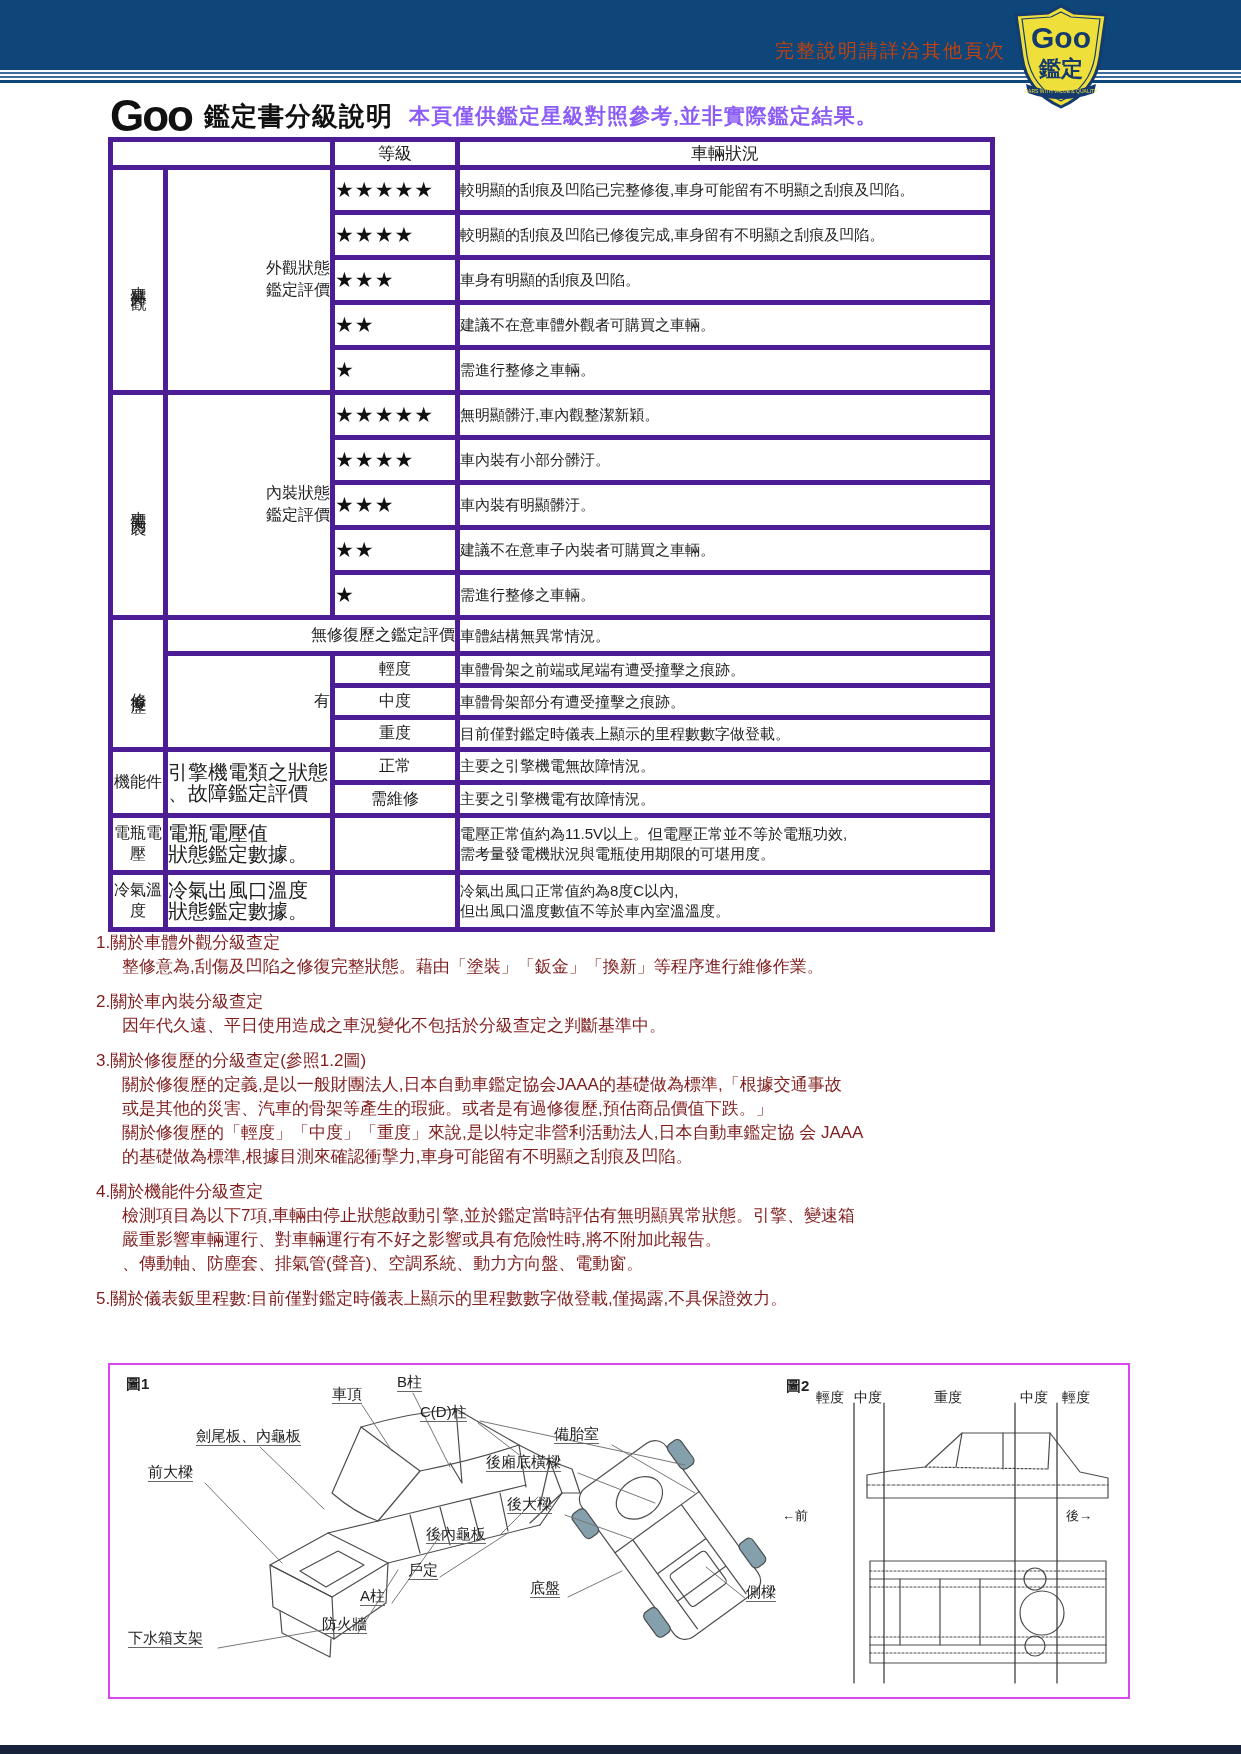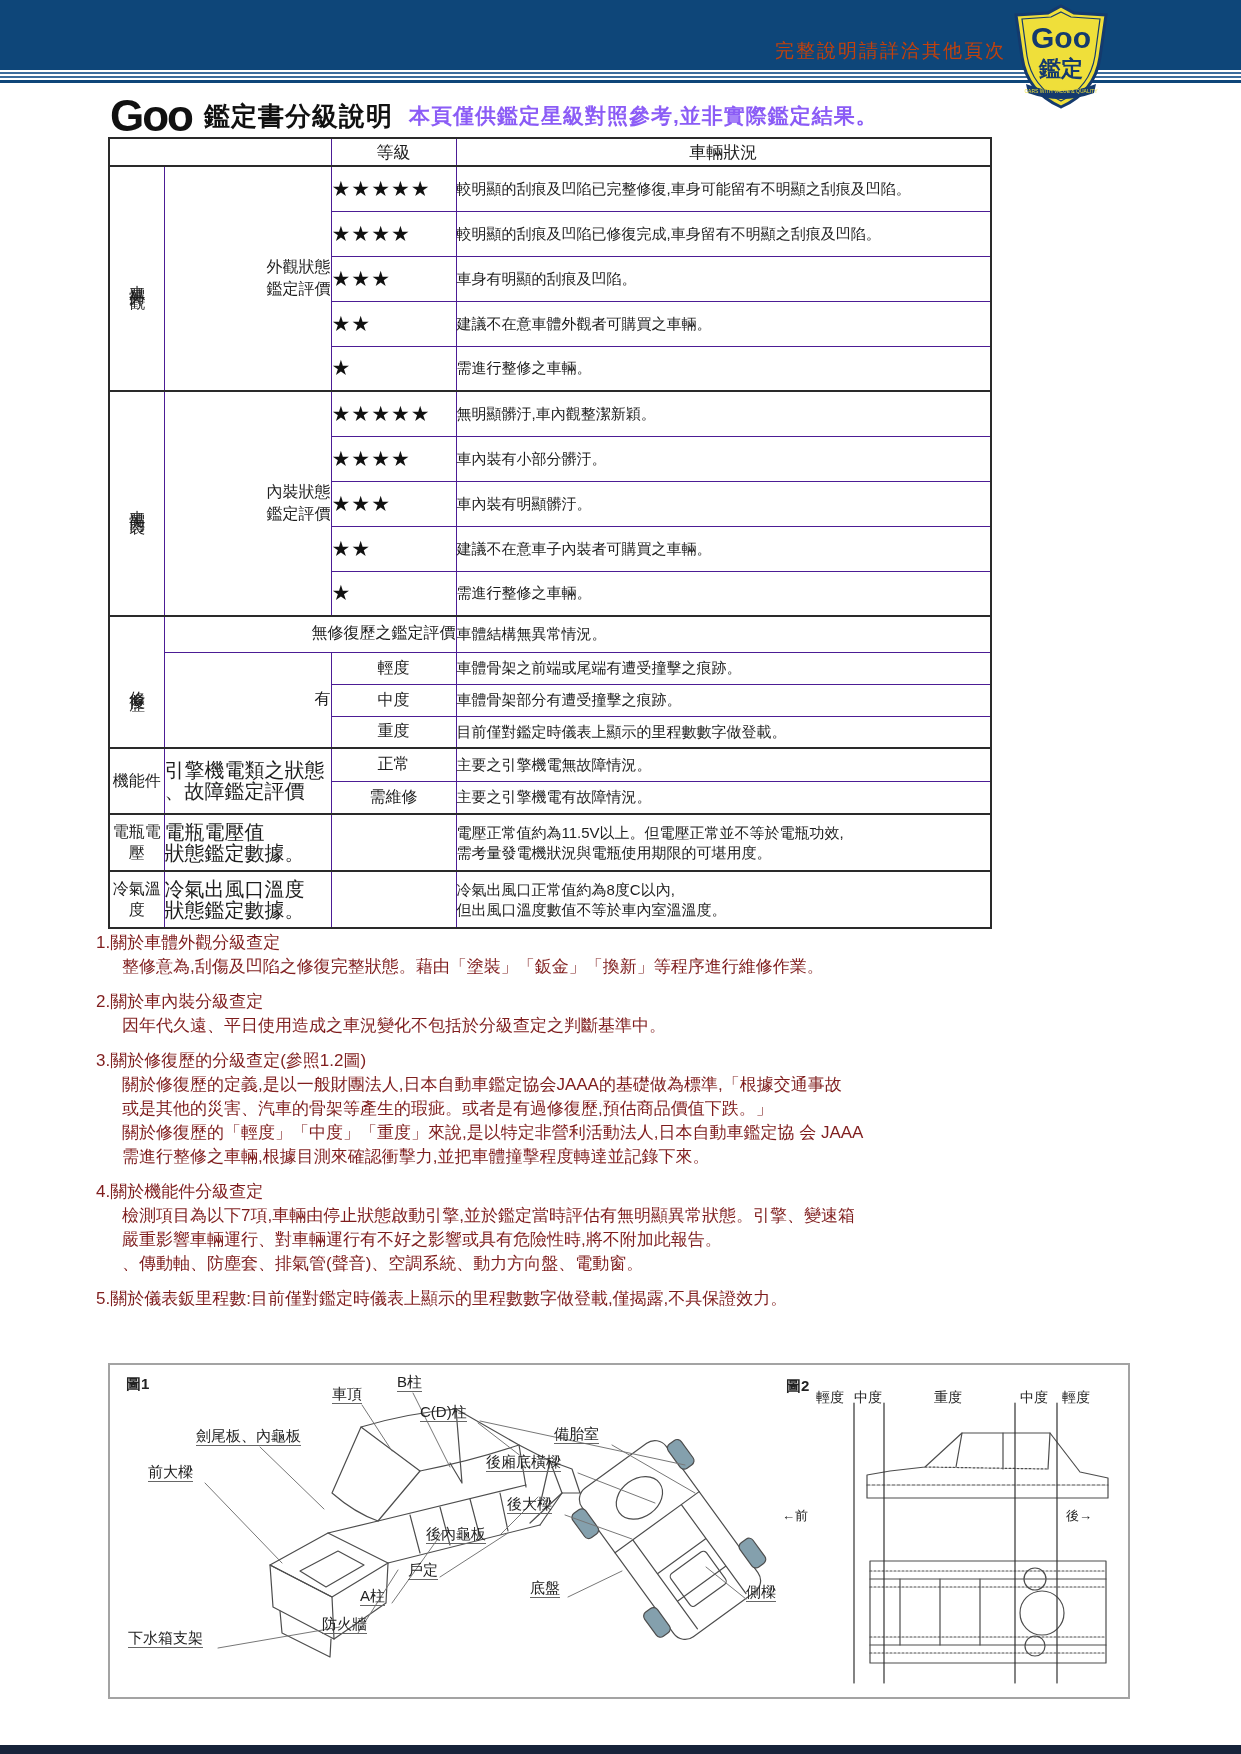--- a/index.html
+++ b/index.html
@@ -15,39 +15,39 @@
   .banner-notice{position:absolute;top:38px;right:235px;color:#c2410c;font-size:19px;letter-spacing:2px;}
   .badge{position:absolute;top:4px;right:132px;width:96px;height:106px;}
   
   .title-row{position:absolute;left:110px;top:94px;display:flex;align-items:center;white-space:nowrap;}
   .goo-logo{font-size:44px;font-weight:900;letter-spacing:-2px;color:#111;line-height:1;}
   .page-title{font-size:26px;font-weight:bold;color:#111;margin-left:12px;letter-spacing:1px;}
   .page-warning{font-size:21px;font-weight:bold;color:#8b5cf6;margin-left:16px;letter-spacing:1px;text-align:center;}
   
   table.grading{position:absolute;left:108px;top:137px;width:882px;border-collapse:collapse;
     table-layout:fixed;border:2px solid #2a2a2a;}
-  table.grading td{border:1px solid #4c1d95;padding:0;vertical-align:middle;}
+  table.grading td{border:5px solid #4c1d95;padding:0;vertical-align:middle;}
   tr.sec td{border-top:2px solid #2a2a2a;}
   td.cat{text-align:center;font-size:16px;}
   .vtext{writing-mode:vertical-rl;text-orientation:upright;letter-spacing:3px;display:inline-block;}
   td.sub{text-align:right;font-size:16px;line-height:22px;font-family:Liberation Mono, monospace;}
   td.sub-left{text-align:left;font-size:20px;line-height:21px;padding-left:10px;}
   td.stars{font-size:21px;letter-spacing:1px;padding-left:13px;color:#111;}
   td.gradeword{text-align:center;font-size:16px;}
   td.desc{font-size:15px;padding-left:10px;line-height:20px;}
   tr.h28{height:28px}tr.h45{height:45px}tr.h36{height:36px}tr.h32{height:32px}
   tr.h33{height:33px}tr.h57{height:57px}
   td.hdr{text-align:center;font-size:17px;}
   
   .notes{position:absolute;left:96px;top:931px;width:1040px;font-size:17px;line-height:24px;color:#7f1d1d;}
   .note{margin-bottom:11px;}
   .note-line{margin-left:26px;}
   
   .figure-box{position:absolute;left:108px;top:1363px;width:1018px;height:332px;
-    border:2px solid #a3a3a3;}
+    border:2px solid #d946ef;}
   .figure-box svg{position:absolute;left:0;top:0;}
   .fl{position:absolute;font-size:15px;color:#222;white-space:nowrap;
       border-bottom:1px solid #666;padding-bottom:1px;line-height:17px;}
   .fl-plain{position:absolute;font-size:15px;color:#222;white-space:nowrap;line-height:17px;}
   .fig-num{font-weight:bold;}
   .zone-label{position:absolute;font-size:14px;color:#222;white-space:nowrap;}
   .dir-arrow{position:absolute;font-size:13px;color:#222;white-space:nowrap;}
   
   .footer-bar{position:absolute;left:0;bottom:0;width:1241px;height:9px;background:#17233a;}
 </style>
@@ -209,21 +209,21 @@
   </div>
   <div class="note">
     <div class="note-title">2.關於車內裝分級查定</div>
     <div class="note-line">因年代久遠、平日使用造成之車況變化不包括於分級查定之判斷基準中。</div>
   </div>
   <div class="note">
     <div class="note-title">3.關於修復歷的分級查定(參照1.2圖)</div>
     <div class="note-line">關於修復歷的定義,是以一般財團法人,日本自動車鑑定協会JAAA的基礎做為標準,「根據交通事故</div>
     <div class="note-line">或是其他的災害、汽車的骨架等產生的瑕疵。或者是有過修復歷,預估商品價值下跌。」</div>
     <div class="note-line">關於修復歷的「輕度」「中度」「重度」來說,是以特定非營利活動法人,日本自動車鑑定協 会 JAAA</div>
-    <div class="note-line">需進行整修之車輛,根據目測來確認衝擊力,並把車體撞擊程度轉達並記錄下來。</div>
+    <div class="note-line">的基礎做為標準,根據目測來確認衝擊力,車身可能留有不明顯之刮痕及凹陷。</div>
   </div>
   <div class="note">
     <div class="note-title">4.關於機能件分級查定</div>
     <div class="note-line">檢測項目為以下7項,車輛由停止狀態啟動引擎,並於鑑定當時評估有無明顯異常狀態。引擎、變速箱</div>
     <div class="note-line">嚴重影響車輛運行、對車輛運行有不好之影響或具有危險性時,將不附加此報告。</div>
     <div class="note-line">、傳動軸、防塵套、排氣管(聲音)、空調系統、動力方向盤、電動窗。</div>
   </div>
   <div class="note">
     <div class="note-title">5.關於儀表鈑里程數:目前僅對鑑定時儀表上顯示的里程數數字做登載,僅揭露,不具保證效力。</div>
   </div>

